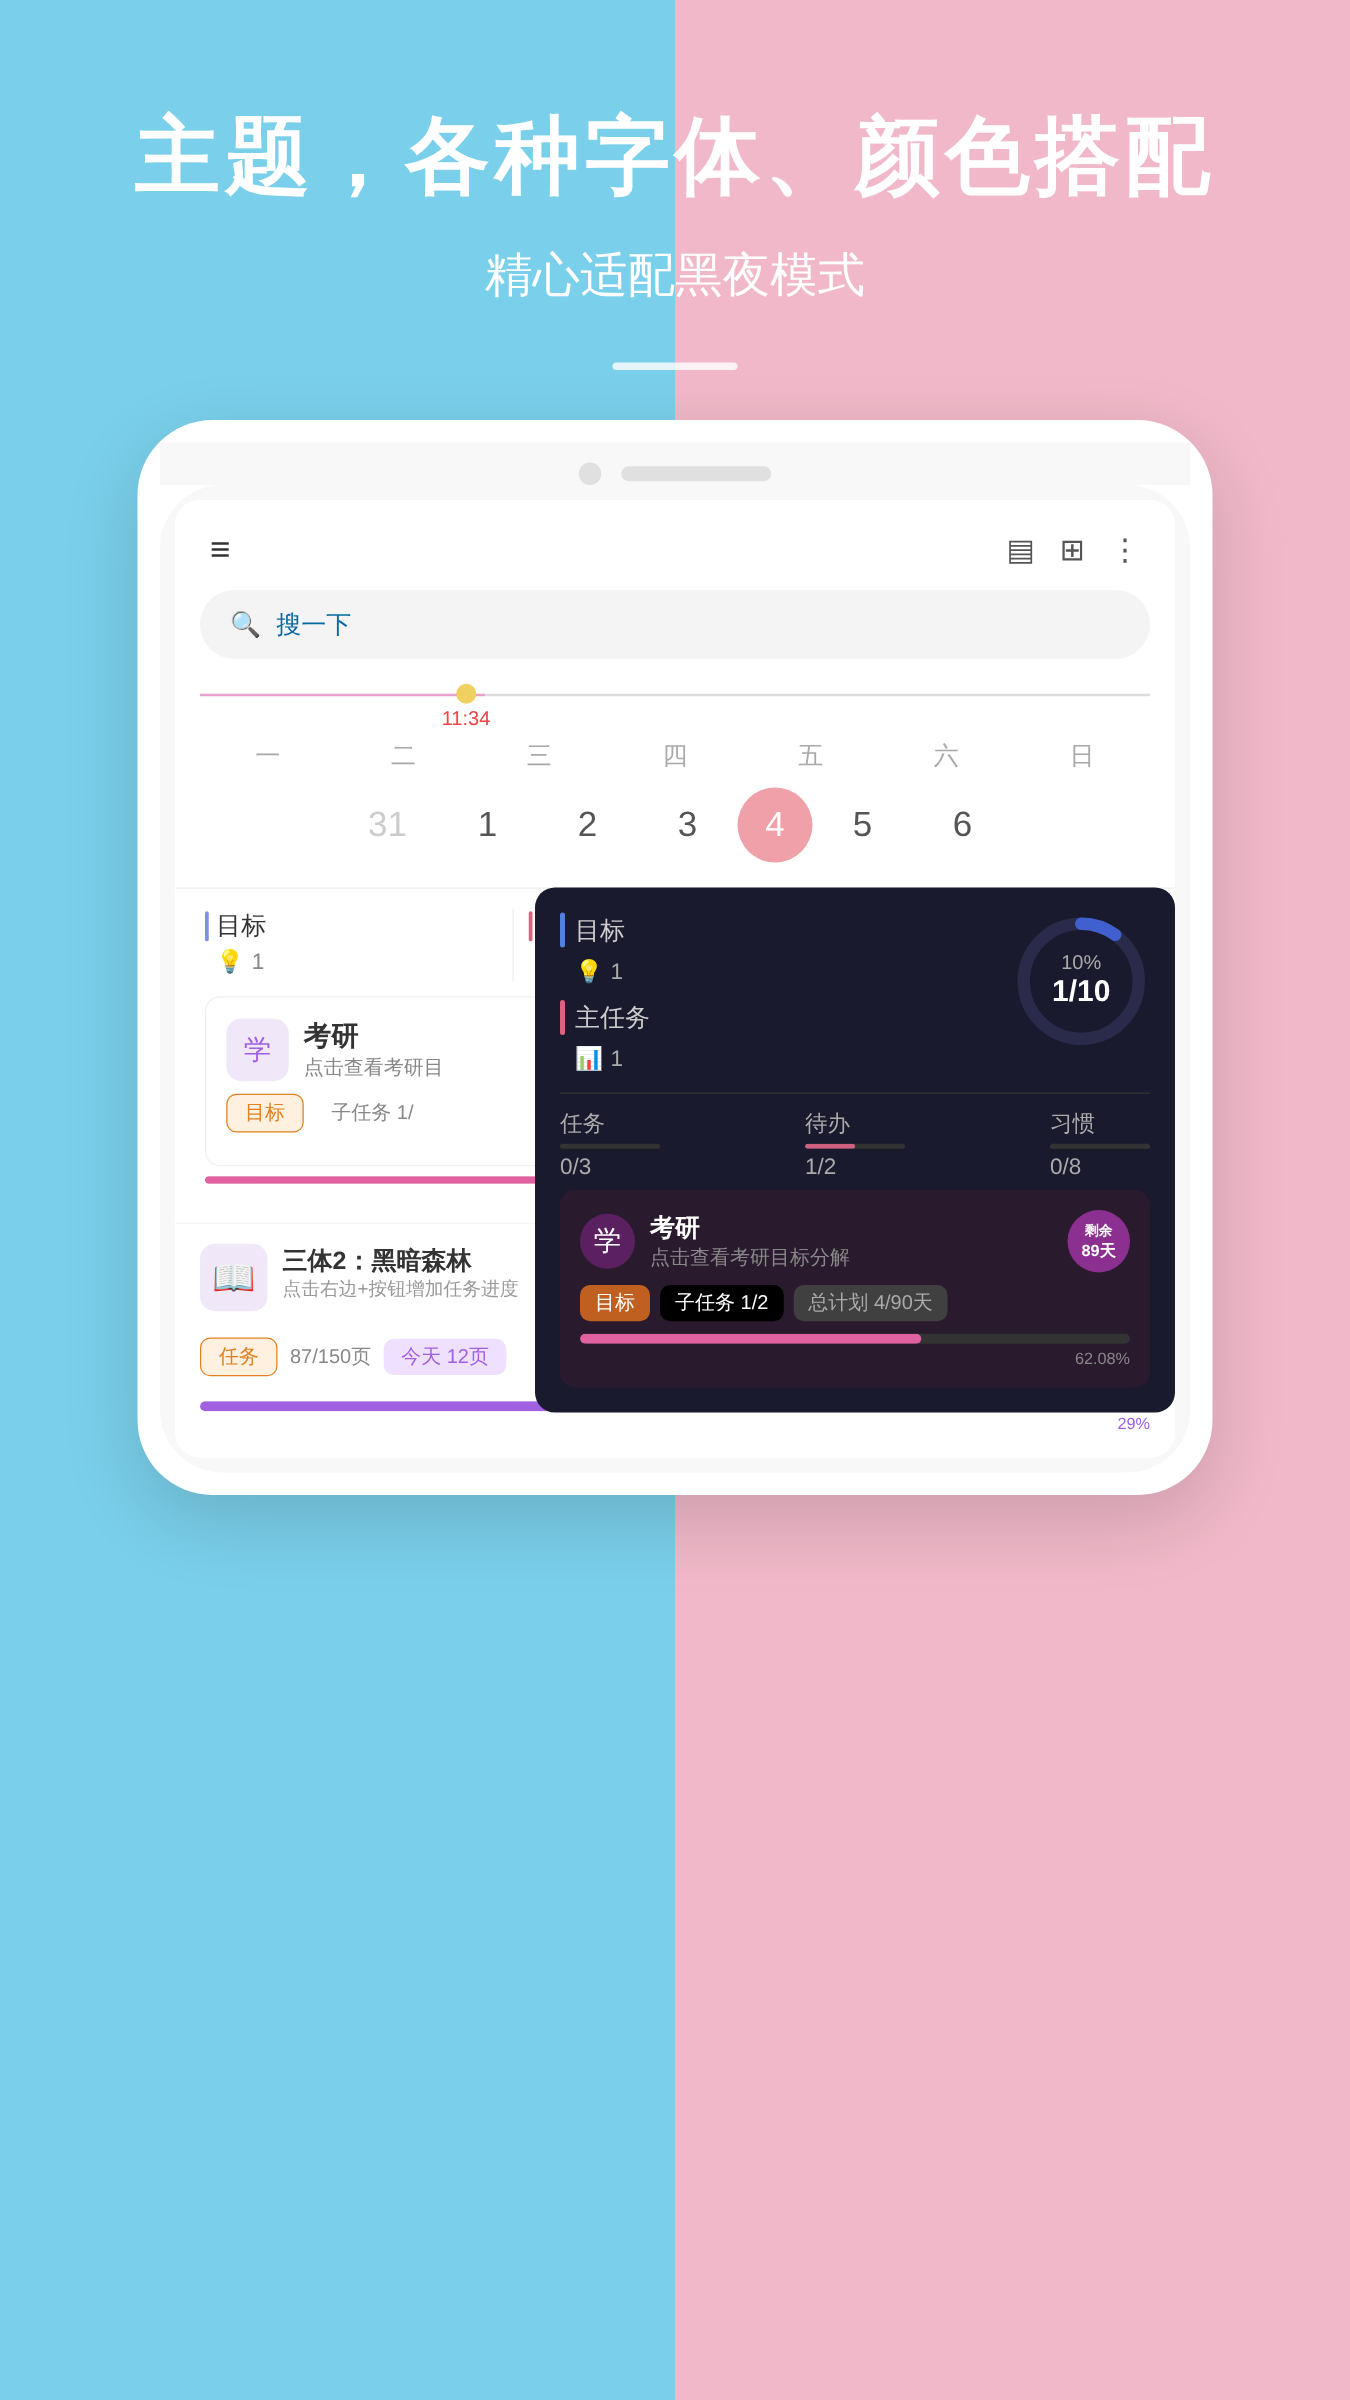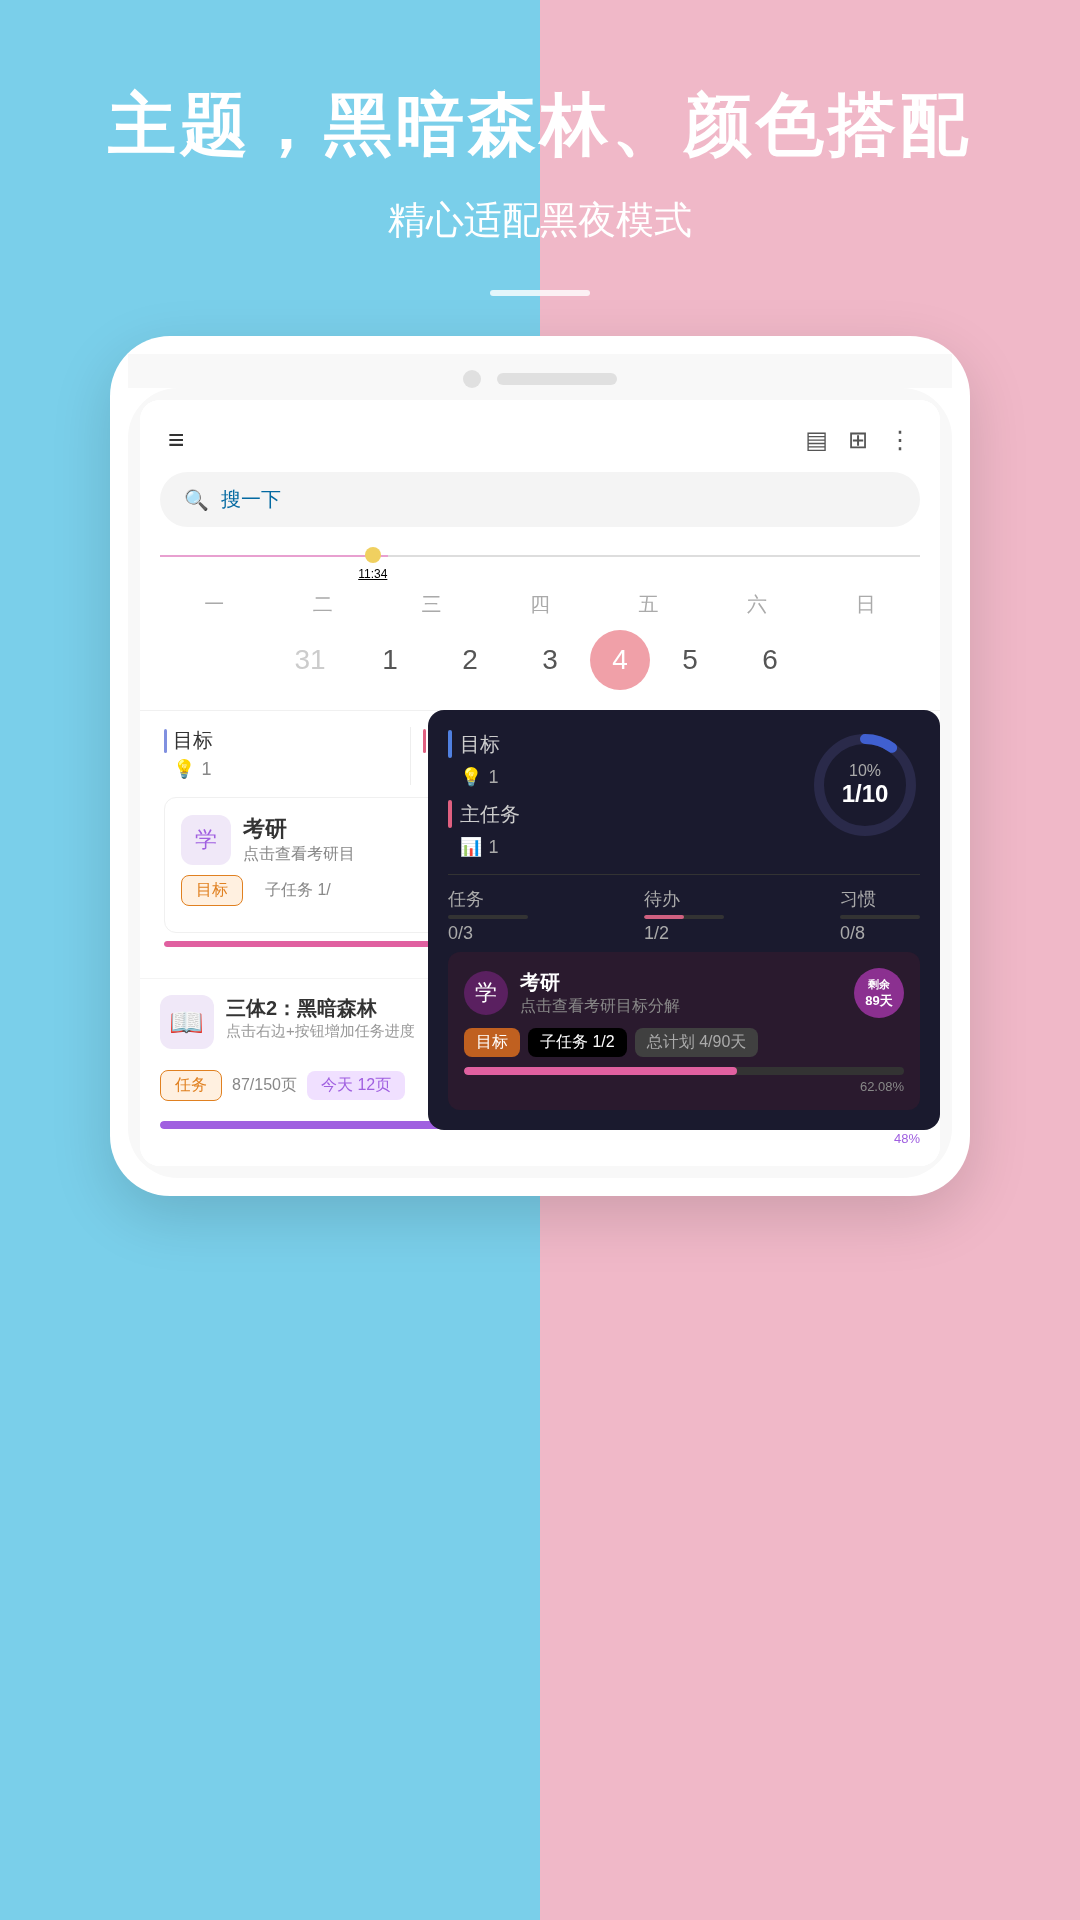--- a/index.html
+++ b/index.html
@@ -162,23 +162,22 @@
       width: 16px;
       height: 16px;
       background: #f0d060;
       border-radius: 50%;
     }
     .timeline-time {
       position: absolute;
       left: 28%;
       top: 100%;
       transform: translateX(-50%);
-      font-size: 12px;
-      color: #000000;
-      text-decoration: underline;
+      font-size: 16px;
+      color: #ef4444;
     }
 
     
     .cal-week {
       display: flex;
       justify-content: space-around;
       padding: 16px 20px 8px;
     }
     .cal-day-name {
       font-size: 20px;
@@ -439,21 +438,21 @@
       color: #8070d0;
     }
 
   </style>
 </head>
 <body>
 
 <div class="bg-wrapper">
 
   <div class="hero">
-    <div class="hero-title">主题，黑暗森林、颜色搭配</div>
+    <div class="hero-title">主题，各种字体、颜色搭配</div>
     <div class="hero-subtitle">精心适配黑夜模式</div>
     <div class="hero-divider"></div>
   </div>
 
   <div class="phone-mockup">
     <div class="phone-outer">
       <div class="phone-top">
         <div class="phone-cam"></div>
         <div class="phone-speaker"></div>
       </div>
@@ -656,21 +655,21 @@
                 <span style="background:#f0e0ff; color:#a060e0; border-radius:8px; padding:4px 14px; font-size:16px;">今天 12页</span>
               </div>
               <div style="display:flex; gap:12px;">
                 <div class="ctrl-btn">−</div>
                 <div class="ctrl-btn plus">+</div>
               </div>
             </div>
             <div style="margin-top:10px; height:8px; background:#f0e0ff; border-radius:4px; overflow:hidden;">
               <div style="width:58%; height:8px; background:#a060e0; border-radius:4px;"></div>
             </div>
-            <div style="font-size:13px; color:#a060e0; text-align:right; margin-top:2px;">48%</div>
+            <div style="font-size:13px; color:#a060e0; text-align:right; margin-top:2px;">29%</div>
           </div>
 
         </div>
       </div>
     </div>
   </div>
 
 </div>
 
 </body></html>

